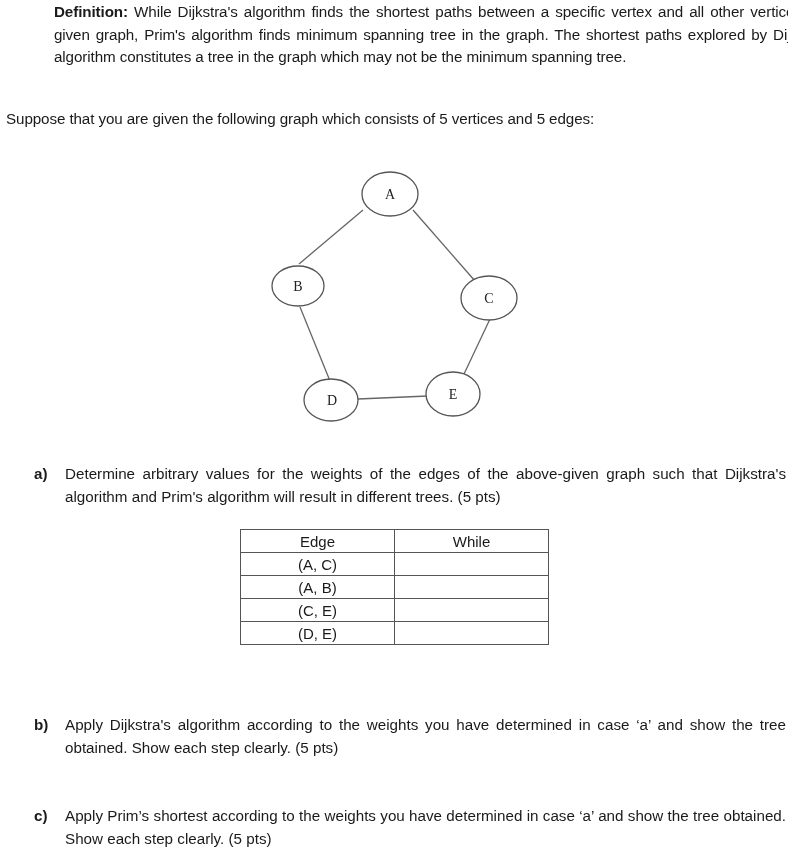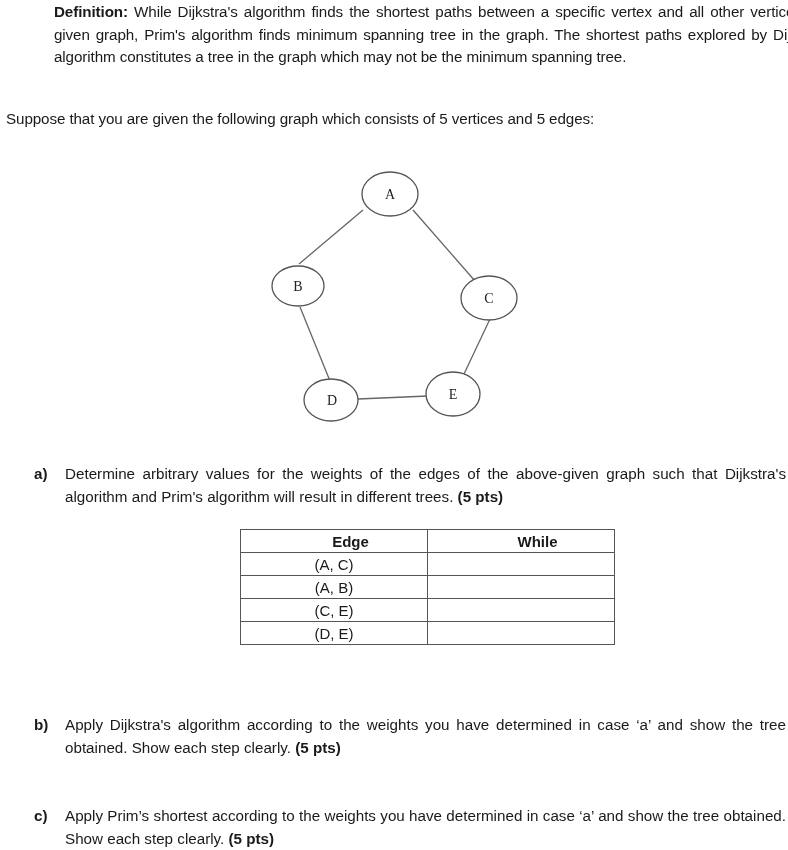--- a/index.html
+++ b/index.html
@@ -10,32 +10,32 @@
     }
     .para { position: absolute; left: 6px; width: 780px; line-height: 22.6px; letter-spacing: -0.1px; }
     .para b { font-weight: bold; }
     #definition { top: 1px; text-align: justify; margin-left: 48px; }
     #intro { top: 108px; }
     svg#graph { position: absolute; left: 0; top: 0; }
     .node-label { font-family: "Liberation Serif", serif; font-size: 14px; fill: #222; }
     .q { position: absolute; left: 34px; width: 752px; line-height: 23px; }
     .q .marker { position: absolute; left: 0; top: 0; font-weight: bold; }
     .q .text { margin-left: 31px; display: block; text-align: justify; }
-    .q .pts { font-weight: bold; }
+    .q .pts { font-weight: normal; }
     #qa { top: 462px; }
     #qb { top: 713px; }
     #qc { top: 804px; }
     table#edges {
       position: absolute; left: 240px; top: 529px; border-collapse: collapse;
       font-size: 15px;
     }
     table#edges th, table#edges td {
       border: 1px solid #555; height: 22px; padding: 0; text-align: center;
     }
-    table#edges th { font-weight: bold; padding-left: 33px; }
+    table#edges th { font-weight: normal; }
     table#edges .c1 { width: 153px; }
     table#edges .c2 { width: 153px; }
   </style>
 </head>
 <body>
 
 <div class="para" id="definition"><b>Definition:</b><span> While Dijkstra's algorithm finds the shortest paths between a specific vertex and all other vertices in a given graph, Prim's algorithm finds minimum spanning tree in the graph. The shortest paths explored by Dijkstra'a algorithm constitutes a tree in the graph which may not be the minimum spanning tree.</span></div>
 
 <div class="para" id="intro">Suppose that you are given the following graph which consists of 5 vertices and 5 edges:</div>
 

